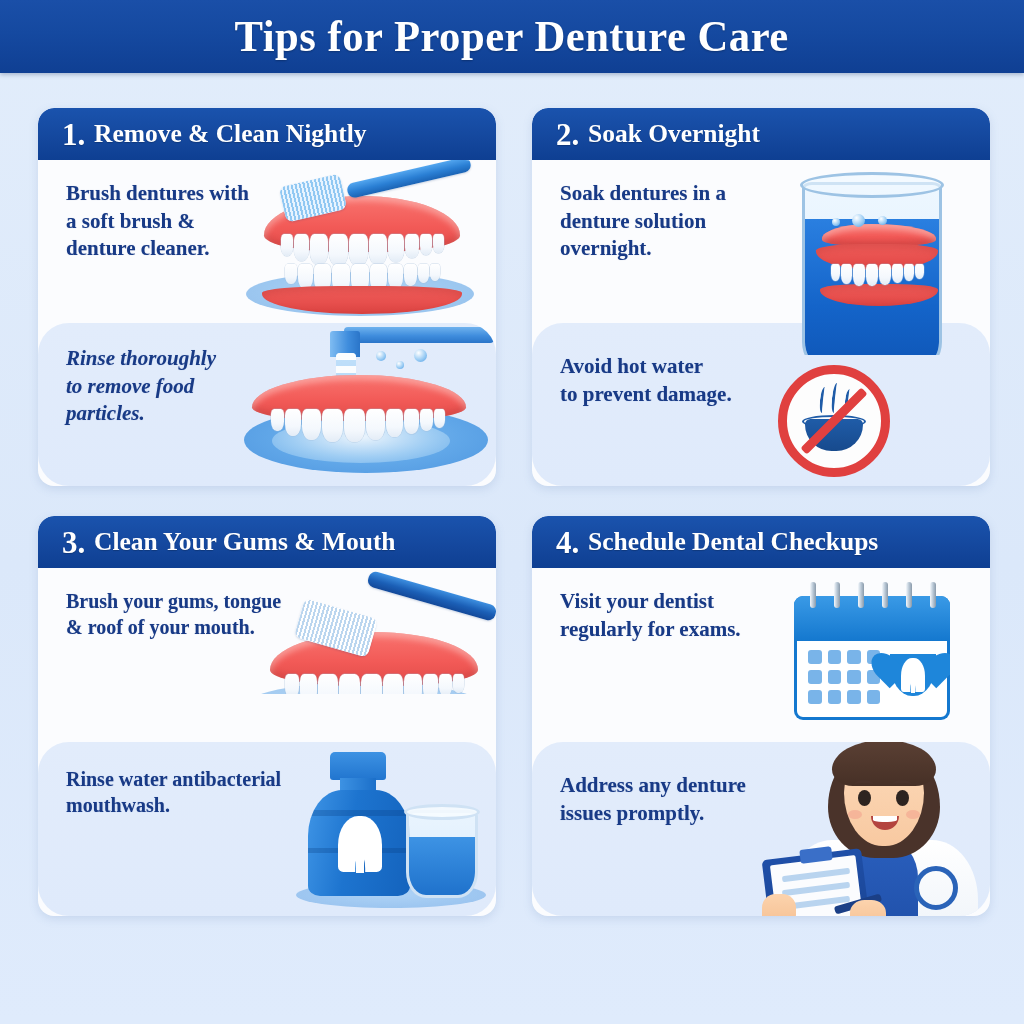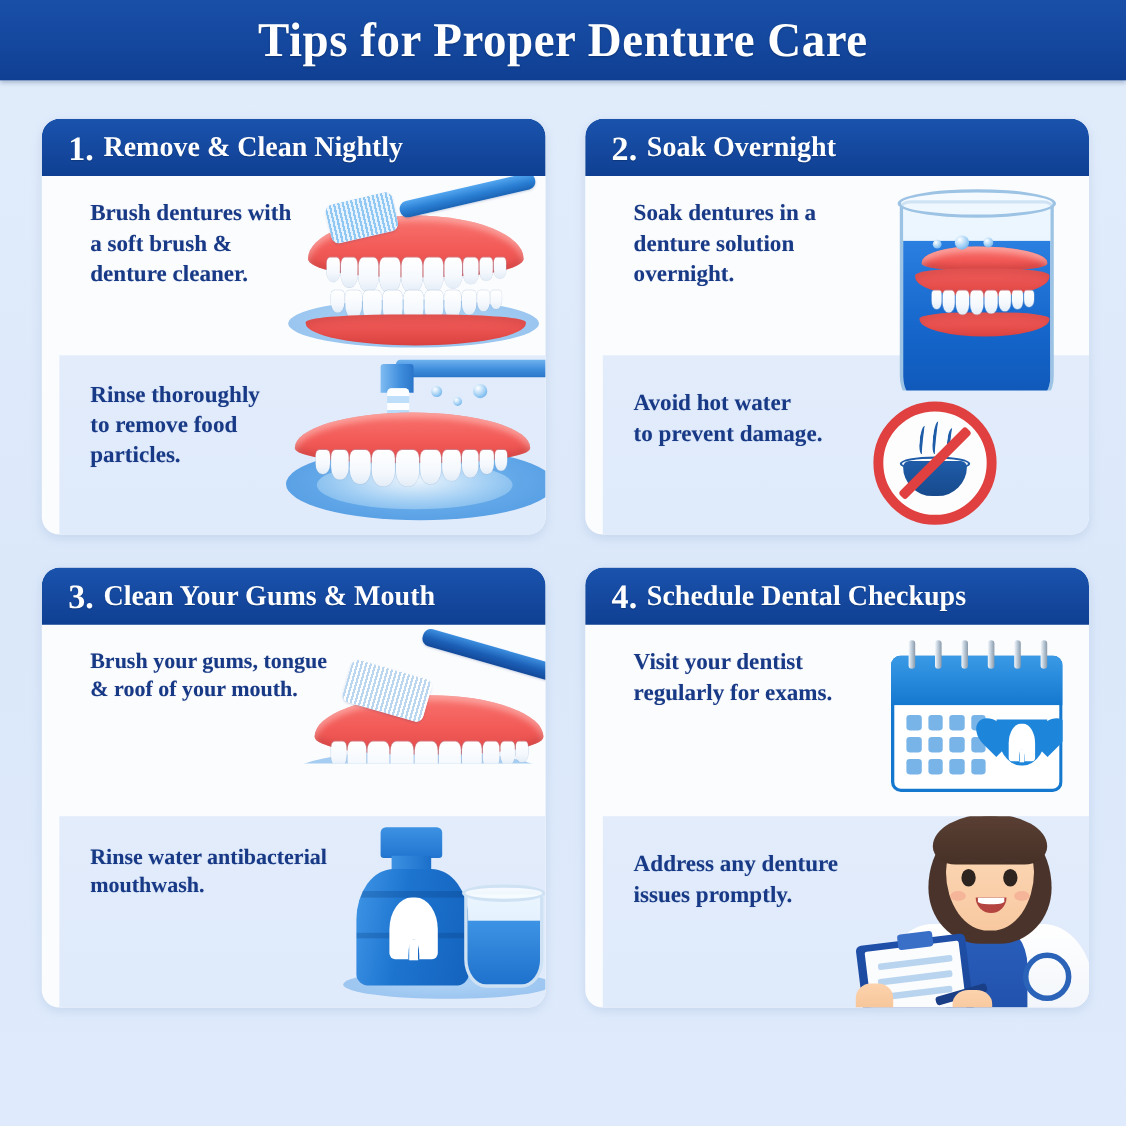--- a/index.html
+++ b/index.html
@@ -78,22 +78,23 @@
     font-family: "Liberation Serif", serif;
     font-weight: bold;
     font-size: 26px;
     line-height: 1;
     text-shadow: 0 1px 1px rgba(0,0,0,0.2);
     transform: scaleX(0.98);
     transform-origin: left center;
   }
 
   .panel {
-    position: absolute; left: 16px; right: 0;
+    position: absolute; left: 0; right: 0;
     overflow: hidden;
+    border-radius: 31px;
   }
   .panel-top { top: 52px; }
   .panel-bot { bottom: 0; background: linear-gradient(180deg,#e2ecfb 0%, #dfeafb 100%); }
 
   .panel-text {
     position: absolute;
     left: 28px;
     color: #183a86;
     font-family: "Liberation Serif", serif;
     font-weight: bold;
@@ -470,21 +471,21 @@
 
           <div class="gum-lower" style="left:24px;top:122px;width:200px;height:28px;"></div>
 
           <div class="brush-handle" style="left:108px;top:6px;width:126px;height:15px;transform:rotate(-13deg);"></div>
           <div class="brush-head" style="left:44px;top:16px;width:62px;height:36px;transform:rotate(-13deg);">
             <div class="bristles"></div>
           </div>
         </div>
       </div>
 
-      <div class="panel panel-bot" style="height:163px;">
+      <div class="panel panel-bot" style="height:163px;font-style:italic;">
         <div class="panel-text" style="top:22px;">Rinse thoroughly
 to remove food
 particles.</div>
 
         <div class="art" style="left:200px;top:0px;width:256px;height:163px;">
           <div class="puddle" style="left:6px;top:84px;width:244px;height:66px;"></div>
           <div class="puddle" style="left:34px;top:96px;width:178px;height:44px;background:radial-gradient(ellipse at 50% 40%, #ffffff 0%, #a9d3f5 55%, #6eb0ea 100%);opacity:.85;"></div>
           <div class="faucet-arm" style="left:106px;top:4px;width:150px;height:16px;"></div>
           <div class="faucet-down" style="left:92px;top:8px;width:30px;height:26px;"></div>
           <div class="water-stream" style="left:98px;top:30px;width:20px;height:56px;"></div>

